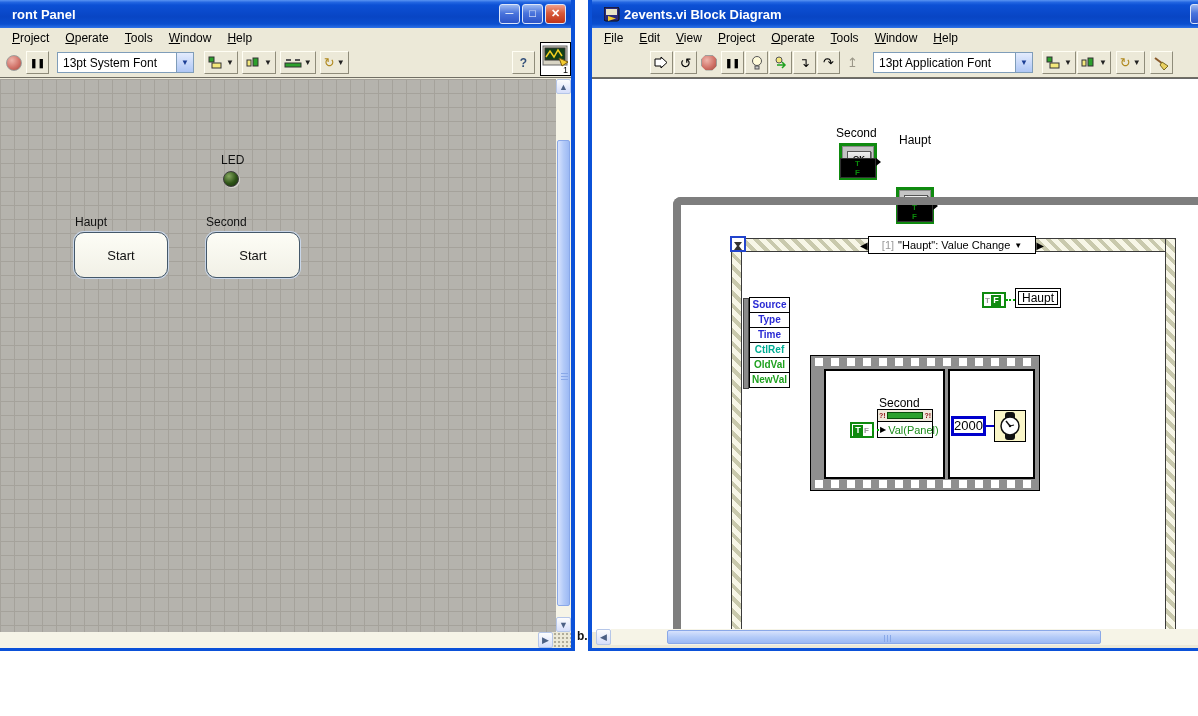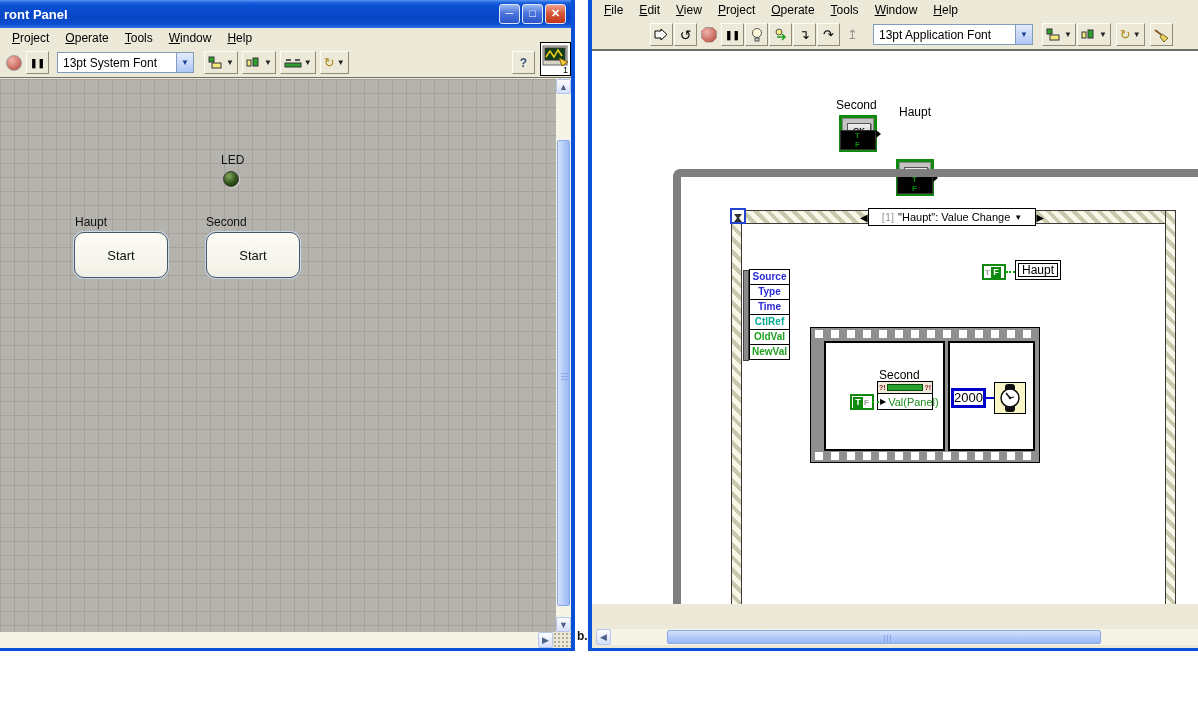--- a/index.html
+++ b/index.html
@@ -3,21 +3,21 @@
 <meta charset="utf-8">
 <style>
   * { margin:0; padding:0; box-sizing:border-box; }
   html,body { width:1198px; height:716px; background:#fff; font-family:"Liberation Sans", sans-serif; overflow:hidden; }
   .abs { position:absolute; }
 
   
   .win { position:absolute; top:0; height:651px; background:#ece9d8; }
   .titlebar { height:28px; display:flex; align-items:center;
     background:linear-gradient(180deg,#5a95f2 0%,#2467e2 8%,#0c50d5 18%,#0845c4 60%,#0a4ecf 86%,#2e72e8 100%);
-    color:#fff; font-weight:bold; font-size:13px; padding:0 4px; position:relative; }
+    color:#fff; font-weight:bold; font-size:13px; padding:0 12px; position:relative; }
   .cap-btns { position:absolute; right:5px; top:4px; display:flex; gap:2px; }
   .cap { width:21px; height:20px; border:1px solid #dce6fa; border-radius:3px; color:#fff;
     font-size:11px; line-height:17px; text-align:center;
     background:linear-gradient(180deg,#9db9f0 0%,#4a74dc 45%,#2d55c8 100%); }
   .cap.close { background:linear-gradient(180deg,#f0a08c 0%,#d85a3a 45%,#c03418 100%); }
   .menubar { height:20px; display:flex; align-items:center; background:#ece9d8; font-size:12px; padding-left:4px; }
   .menubar .mi { padding:2px 8px; }
   .toolbar { height:30px; display:flex; align-items:center; gap:4px; padding:0 4px;
     background:#ece9d8; border-bottom:1px solid #716f64; position:relative; }
   .tb-btn { height:23px; min-width:23px; display:flex; align-items:center; justify-content:center;
@@ -170,20 +170,29 @@
   <div class="abs" style="left:0;top:632px;width:571px;height:16px;display:flex;">
     <div class="sb-track" style="flex:1;"></div>
     <div class="sb-btn" style="height:16px;">▶</div>
     <div class="grip-dots" style="width:18px;height:16px;background-color:#ece9d8;"></div>
   </div>
 </div>
 
 <div class="abs" style="left:577px;top:629px;font-size:12px;font-weight:bold;color:#111;">b.</div>
 
 <div class="win" style="left:588px; width:610px; border-left:4px solid #0b51d8; border-bottom:3px solid #0b51d8;">
+  <div class="titlebar">
+    <svg width="16" height="15" style="margin-right:4px;">
+      <rect x="0" y="0" width="15" height="14" rx="2" fill="#2a2a7a" stroke="#111"></rect>
+      <rect x="2" y="2" width="11" height="6" fill="#e8e4c8"></rect>
+      <polygon points="4,9 12,11.5 4,14" fill="#f4cc30"></polygon>
+    </svg>
+    <span>2events.vi Block Diagram</span>
+    <div class="cap" style="position:absolute;right:-2px;top:4px;width:10px;"></div>
+  </div>
   <div class="menubar">
     <span class="mi"><u>F</u>ile</span>
     <span class="mi"><u>E</u>dit</span>
     <span class="mi"><u>V</u>iew</span>
     <span class="mi"><u>P</u>roject</span>
     <span class="mi"><u>O</u>perate</span>
     <span class="mi"><u>T</u>ools</span>
     <span class="mi"><u>W</u>indow</span>
     <span class="mi"><u>H</u>elp</span>
   </div>

